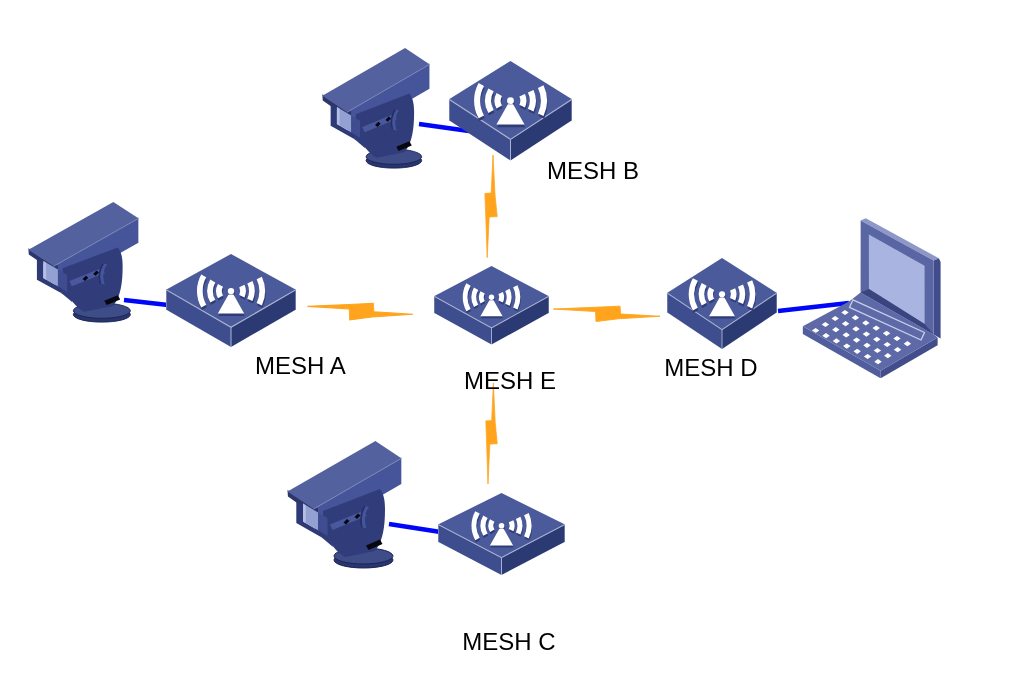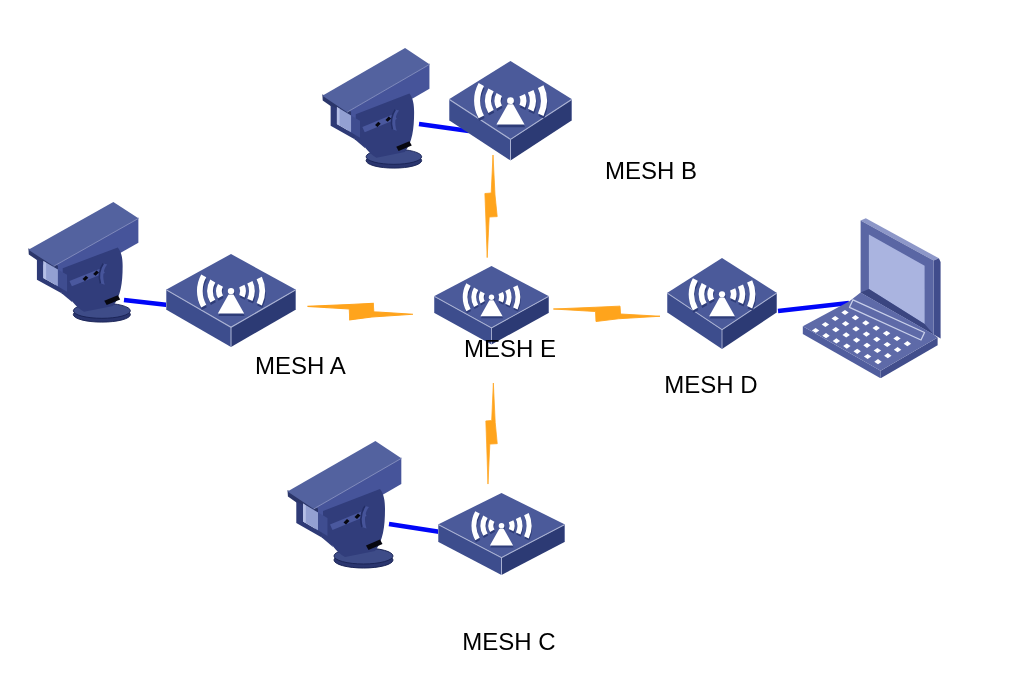--- a/index.html
+++ b/index.html
@@ -165,17 +165,17 @@
       <use href="#sym-ap-box" x="667" y="258" width="110" height="91"></use>
       <use href="#sym-emblem" transform="translate(722.0,294.3) scale(0.919)"></use>
     </g>
     <g>
       <use href="#sym-ap-box" x="434" y="266" width="115" height="78.5"></use>
       <use href="#sym-emblem" transform="translate(491.5,297.3) scale(0.793)"></use>
     </g>
     <use href="#sym-laptop" x="802" y="218" width="139" height="160"></use>
   </svg>
   <div class="node-label" style="left:255px;top:354px">MESH A</div>
-  <div class="node-label" style="left:605px;top:159.3px">MESH B</div>
+  <div class="node-label" style="left:547px;top:159.3px">MESH B</div>
   <div class="node-label" style="left:462.3px;top:630px">MESH C</div>
-  <div class="node-label" style="left:664.3px;top:373px">MESH D</div>
-  <div class="node-label" style="left:464px;top:337px">MESH E</div>
+  <div class="node-label" style="left:664.3px;top:356px">MESH D</div>
+  <div class="node-label" style="left:464px;top:369px">MESH E</div>
 </div>
 
 </body></html>

